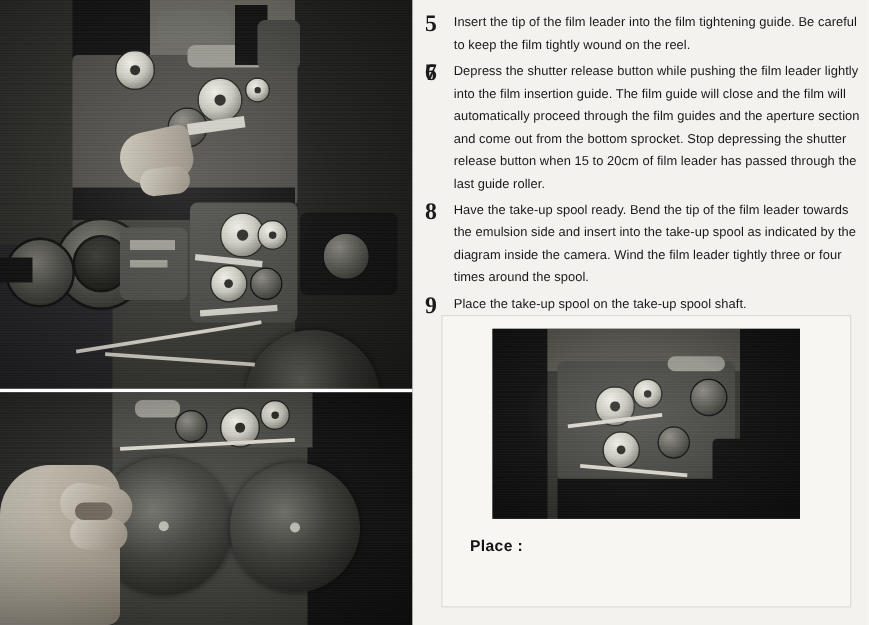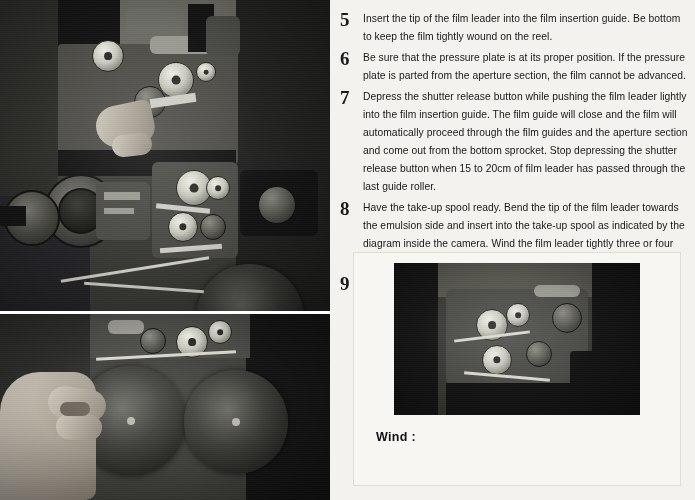--- a/index.html
+++ b/index.html
@@ -284,26 +284,25 @@
       <div class="vign"></div>
     </div>
   </div>
 
   <div class="text-col">
 
     <div class="steps">
 
       <div class="step">
         <span class="step-num">5</span>
-        <span class="step-body">Insert the tip of the film leader into the film insertion guide.  Be bottom to keep the film tightly wound on the reel.</span>
+        <span class="step-body">Insert the tip of the film leader into the film tightening guide.  Be careful to keep the film tightly wound on the reel.</span>
       </div>
 
       <div class="step">
         <span class="step-num">6</span>
-        <span class="step-body">Be sure that the pressure plate is at its proper position.  If the pressure plate is parted from the aperture section, the film cannot be advanced.</span>
       </div>
 
       <div class="step">
         <span class="step-num">7</span>
         <span class="step-body">Depress the shutter release button while pushing the film leader lightly into the film insertion guide.   The film guide will close and the film will automatically proceed through the film guides and the aperture section and come out from the bottom sprocket.   Stop depressing the  shutter  release button  when 15 to 20cm of film leader has passed through the last guide roller.</span>
       </div>
 
       <div class="step">
         <span class="step-num">8</span>
         <span class="step-body">Have the take-up spool ready.    Bend the tip of the film leader towards the emulsion side and insert into the take-up spool as indicated by the diagram inside the camera. Wind the film leader tightly three or four times around the spool.</span>
@@ -333,17 +332,17 @@
         <div class="knob" style="left:158px;top:40px;width:28px;height:28px;"></div>
         <div class="blk pale soft" style="left:140px;top:22px;width:46px;height:12px;"></div>
         <div class="strip" style="left:60px;top:72px;width:76px;height:3px;transform:rotate(-7deg);"></div>
         <div class="strip" style="left:70px;top:112px;width:86px;height:3px;transform:rotate(5deg);"></div>
         <div class="blk dark" style="left:176px;top:88px;width:28px;height:40px;border-radius:4px;"></div>
 
         <div class="grain"></div>
         <div class="vign"></div>
       </div>
 
-      <div class="note-title">Wind :</div>
+      <div class="note-title">Place :</div>
     </div>
 
   </div>
 </div>
 
 </body></html>

